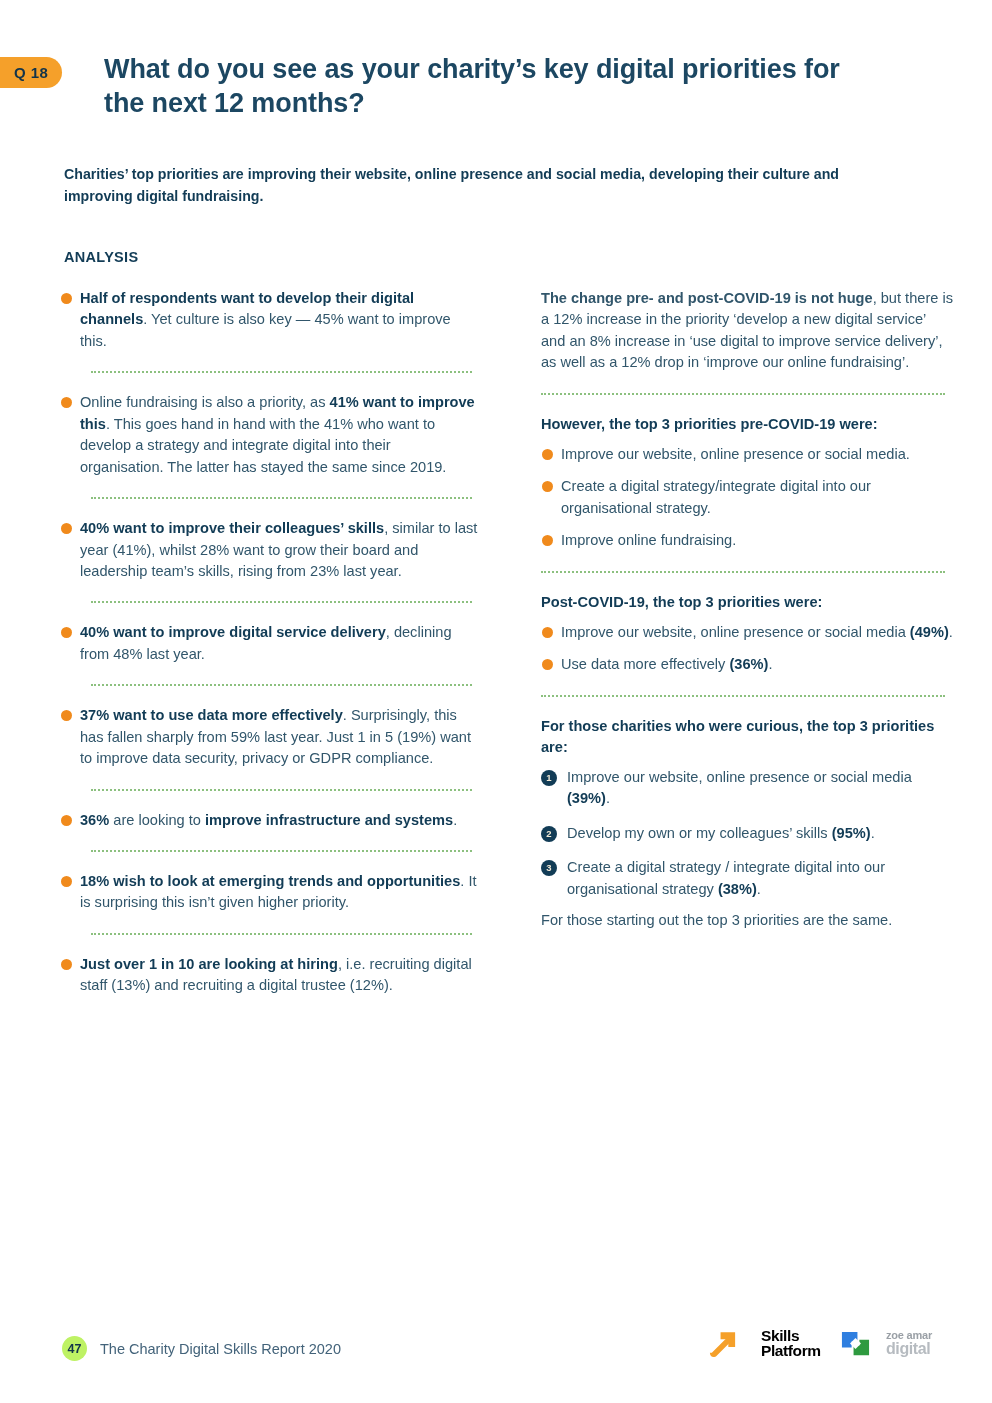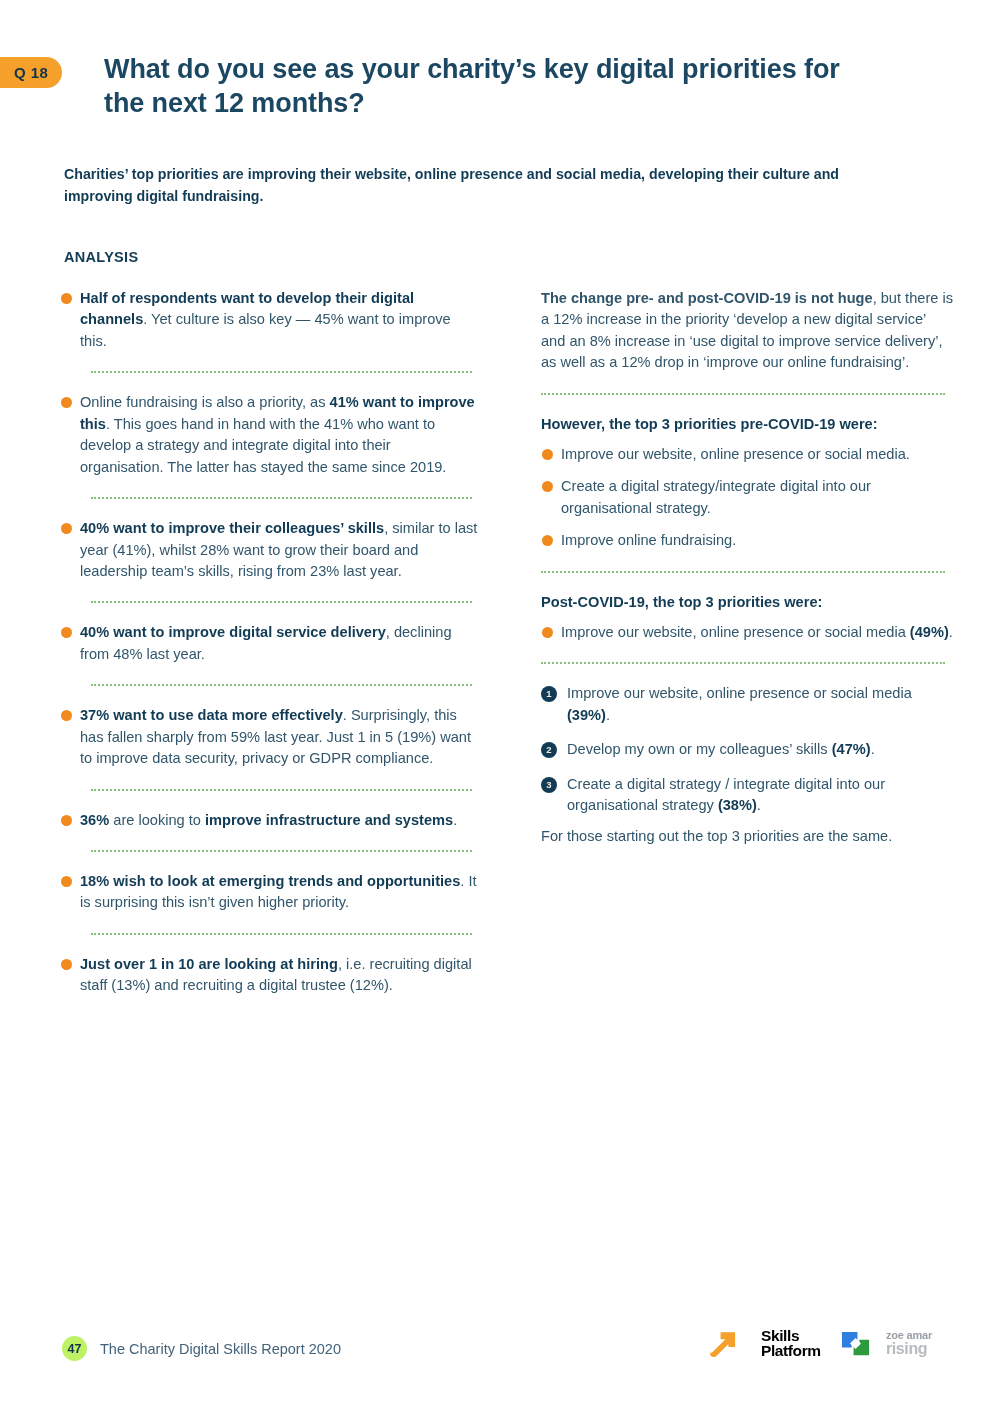--- a/index.html
+++ b/index.html
@@ -302,29 +302,33 @@
     <li class="bullet"><span>Create a digital strategy/integrate digital into our organisational strategy.</span></li>
     <li class="bullet"><span>Improve online fundraising.</span></li>
   </ul>
   <div class="divider full"></div>
 
   <div class="subhead">Post-COVID-19, the top 3 priorities were:</div>
   <ul class="bullets">
     <li class="bullet">
       <span>Improve our website, online presence or social media </span><b>(49%)</b><span>.</span>
     </li>
+    <li class="bullet">
+      <span>Use data more effectively </span><b>(36%)</b><span>.</span>
+    </li>
   </ul>
   <div class="divider full"></div>
 
+  <div class="subhead">For those charities who were curious, the top 3 priorities are:</div>
   <ul class="bullets">
     <li class="bullet numbered">
       <span class="num">1</span><span>Improve our website, online presence or social media </span><b>(39%)</b><span>.</span>
     </li>
     <li class="bullet numbered">
-      <span class="num">2</span><span>Develop my own or my colleagues’ skills </span><b>(47%)</b><span>.</span>
+      <span class="num">2</span><span>Develop my own or my colleagues’ skills </span><b>(95%)</b><span>.</span>
     </li>
     <li class="bullet numbered">
       <span class="num">3</span><span>Create a digital strategy / integrate digital into our organisational strategy </span><b>(38%)</b><span>.</span>
     </li>
   </ul>
   <div class="plain" style="margin-top:10px;">For those starting out the top 3 priorities are the same.</div>
 
 </div>
 
 <div class="footer-page">47</div>
@@ -342,15 +346,15 @@
 </div>
 
 <div class="logo-zoe">
   <svg class="mark" viewBox="0 0 32 32">
     <path d="M2 4 L18 4 L18 14 L12 14 L12 20 L2 20 Z" fill="#2f7fe0"></path>
     <path d="M14 12 L30 12 L30 28 L14 28 L14 18 L20 18 L20 12 Z" fill="#2e9a3f"></path>
     <rect x="12" y="12" width="8" height="8" fill="#ffffff" transform="rotate(45 16 16)"></rect>
   </svg>
   <div class="zt">
     <span class="l1">zoe amar</span>
-    <span class="l2">rising</span>
+    <span class="l2">digital</span>
   </div>
 </div>
 
 </body></html>

